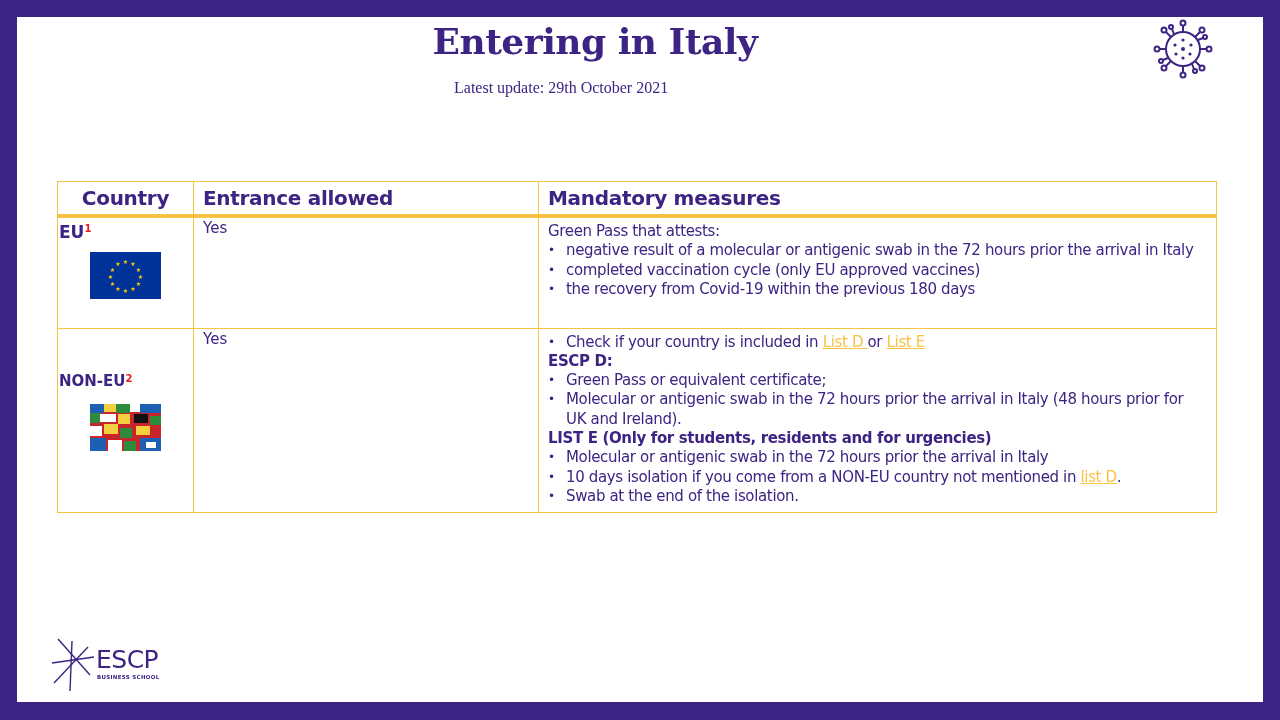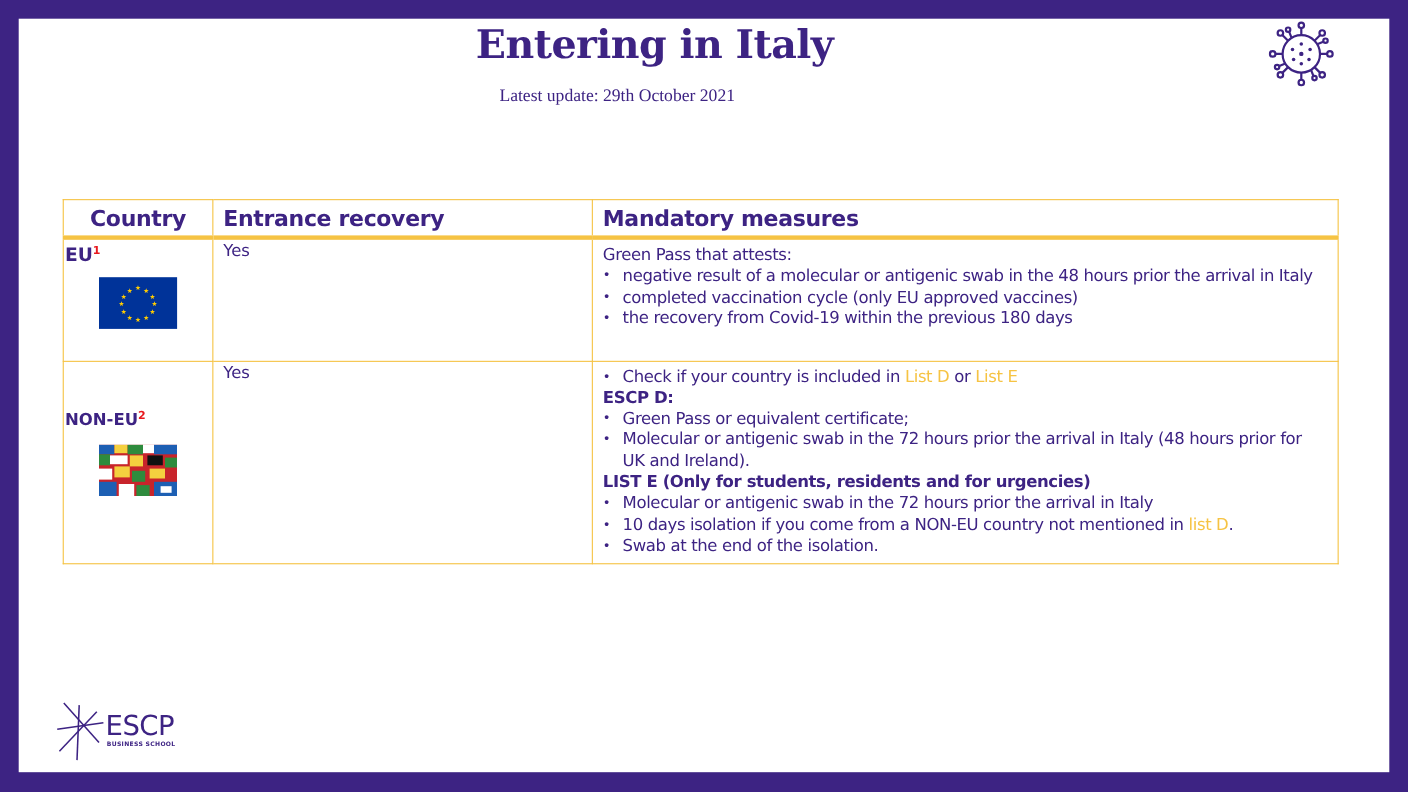--- a/index.html
+++ b/index.html
@@ -55,21 +55,21 @@
     font-size: 17px; font-weight: bold; display: inline-block;
   }
   td.country-cell .cname.small { font-size: 15px; }
   sup.fn { color: #e8191f; font-size: 10px; vertical-align: top; position: relative; top: 1px; }
   td.allowed { vertical-align: middle; padding-left: 9px; font-size: 15px; }
   td.measures { padding: 4px 9px 6px 9px; font-size: 15px; line-height: 19.3px; letter-spacing: -0.35px; }
   .measure-line { display: block; }
   .bullet { display: flex; }
   .bullet .dot { width: 18px; flex: 0 0 18px; font-size: 12px; }
   .bold { font-weight: bold; }
-  .link { color: #f6c343; }
+  .link { color: #f6c343; text-decoration: underline; }
   .flag-eu {
     width: 71px; height: 47px; background: #003399; margin: 10px auto 0 auto; position: relative;
   }
   .flag-world {
     width: 71px; height: 47px; margin: 14px auto 0 auto; overflow: hidden;
   }
   .logo { position: absolute; left: 33px; top: 620px; width: 140px; height: 60px; }
   .logo .brand {
     position: absolute; left: 46px; top: 8px; font-family: "DejaVu Sans", sans-serif;
     font-size: 25px; color: #3d2383; letter-spacing: -0.5px;
@@ -123,21 +123,21 @@
         <circle cx="38" cy="26" r="1.6"></circle>
       <circle cx="23" cy="35" r="1.6"></circle>
         <circle cx="37" cy="35" r="1.6"></circle>
     </g>
   </svg>
 
   <table class="main">
     <thead>
       <tr>
         <th class="country col1">Country</th>
-        <th class="col2">Entrance recovery</th>
+        <th class="col2">Entrance allowed</th>
         <th>Mandatory measures</th>
       </tr>
     </thead>
     <tbody>
       <tr style="height:112px;">
         <td class="country-cell">
           <span class="cname"><span>EU</span><sup class="fn">1</sup></span>
           <div class="flag-eu">
             <svg width="71" height="47" viewBox="0 0 71 47">
               <g fill="#ffcc00" font-size="6" text-anchor="middle" font-family="DejaVu Sans, sans-serif">
@@ -155,21 +155,21 @@
                 <text x="28" y="14">★</text>
               </g>
             </svg>
           </div>
         </td>
         <td class="allowed">Yes</td>
         <td class="measures">
           <span class="measure-line">Green Pass that attests:</span>
           <div class="bullet">
               <span class="dot">•</span>
-              <span>negative result of a molecular or antigenic swab in the 48 hours prior the arrival in Italy</span>
+              <span>negative result of a molecular or antigenic swab in the 72 hours prior the arrival in Italy</span>
             </div>
           <div class="bullet">
               <span class="dot">•</span>
               <span>completed vaccination cycle (only EU approved vaccines)</span>
             </div>
           <div class="bullet">
               <span class="dot">•</span>
               <span>the recovery from Covid-19 within the previous 180 days</span>
             </div>
         </td>

